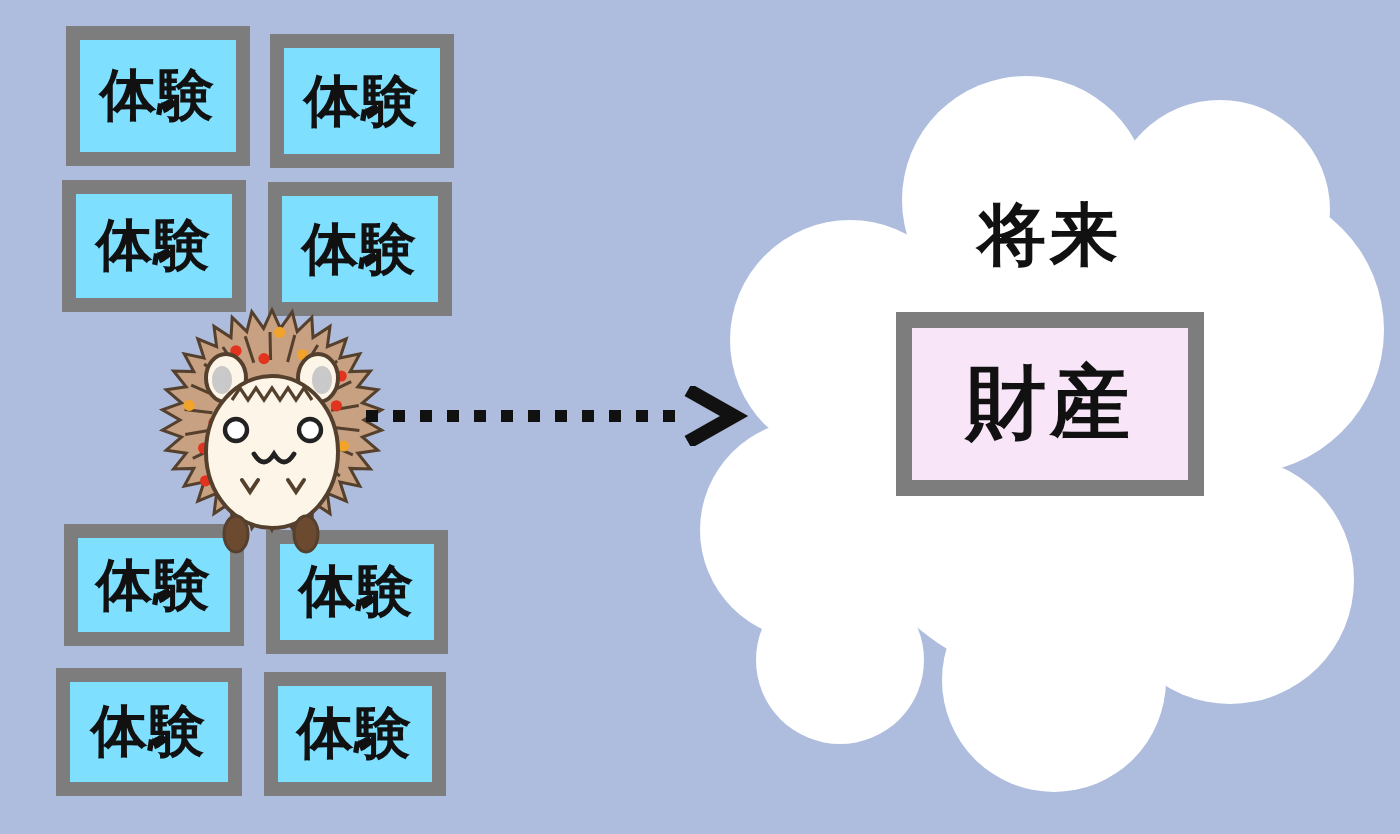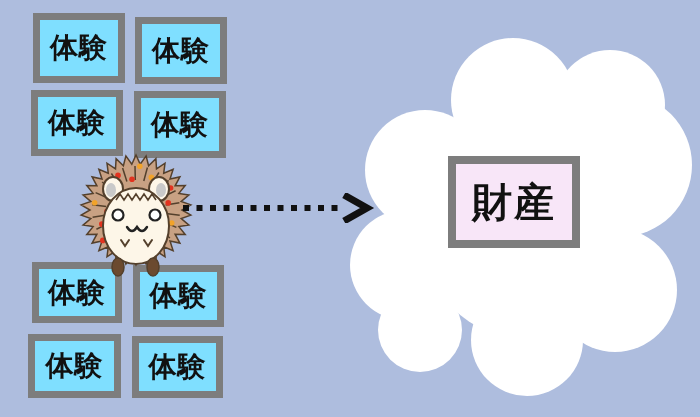--- a/index.html
+++ b/index.html
@@ -23,21 +23,21 @@
   }
   .hedgehog-svg{position:absolute;left:76px;top:148px;width:120px;height:130px;}
   .cloud-svg{position:absolute;left:345px;top:35px;width:355px;height:372px;}
   .arrow-svg{position:absolute;left:181px;top:193px;width:195px;height:30px;}
   .future-heading{
     position:absolute;left:448px;top:98px;width:154px;
     text-align:center;font-size:34px;font-weight:bold;color:var(--ink);
     letter-spacing:2px;line-height:1.2;
   }
   .asset-box{
-    position:absolute;left:448px;top:156px;width:132px;height:92px;
+    position:absolute;left:448px;top:156px;width:154px;height:92px;
     box-sizing:border-box;border:8px solid var(--frame);background:var(--pink);
     display:flex;align-items:center;justify-content:center;
   }
   .asset-box span{
     font-size:40px;font-weight:bold;color:var(--ink);
     letter-spacing:2px;line-height:1;
   }
 </style>
 </head>
 <body>
@@ -153,17 +153,18 @@
 
     <ellipse cx="42" cy="119" rx="6" ry="9" fill="#6b4a2f" stroke="#54402c" stroke-width="1.5"></ellipse>
     <ellipse cx="77" cy="119" rx="6" ry="9" fill="#6b4a2f" stroke="#54402c" stroke-width="1.5"></ellipse>
   </svg>
 
   <svg class="arrow-svg" viewBox="0 0 195 30" aria-hidden="true">
     <line x1="2" y1="15" x2="162" y2="15" stroke="#111111" stroke-width="6" stroke-dasharray="6 7.5"></line>
     <polyline points="163,2 186,15 163,28" fill="none" stroke="#111111" stroke-width="7"></polyline>
   </svg>
 
+  <div class="future-heading">将来</div>
   <div class="asset-box">
     <span>財産</span>
   </div>
 
 </div>
 
 </body></html>

